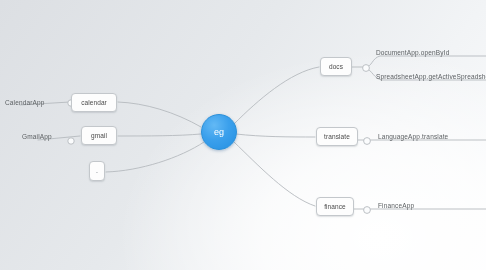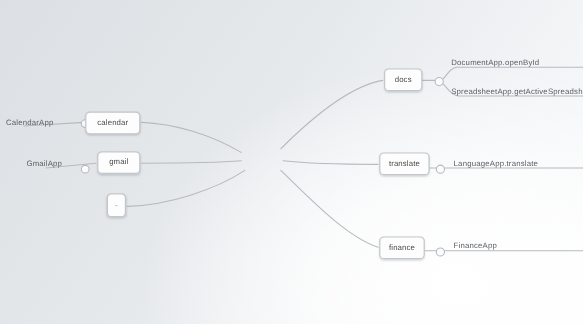--- a/index.html
+++ b/index.html
@@ -104,20 +104,23 @@
     </g>
     <g fill="#fbfcfd" stroke="#b6babe" stroke-width="0.9">
       <circle cx="71" cy="103" r="3.2"></circle>
       <circle cx="71" cy="141" r="3.2"></circle>
       <circle cx="366" cy="68" r="3.4"></circle>
       <circle cx="367" cy="141" r="3.4"></circle>
       <circle cx="367" cy="210" r="3.4"></circle>
     </g>
   </svg>
 
+  <div id="central" style="left:201px; top:114px; width:34px; height:34px;">
+    <span>eg</span>
+  </div>
 
   <div class="node" style="left:71px; top:93px; width:46px; height:19px;">
     <span>calendar</span>
   </div>
 
   <div class="node" style="left:81px; top:126px; width:36px; height:19px;">
     <span>gmail</span>
   </div>
 
   <div class="node empty" style="left:89px; top:161px;">

